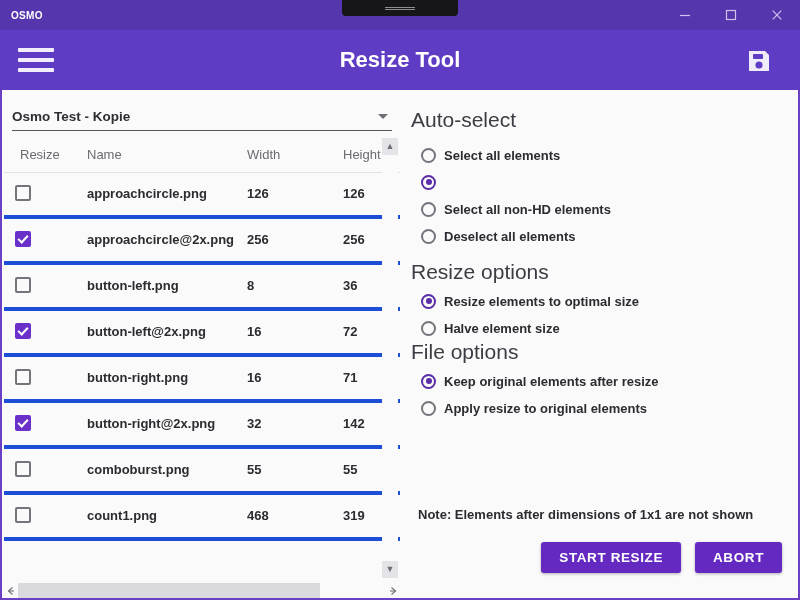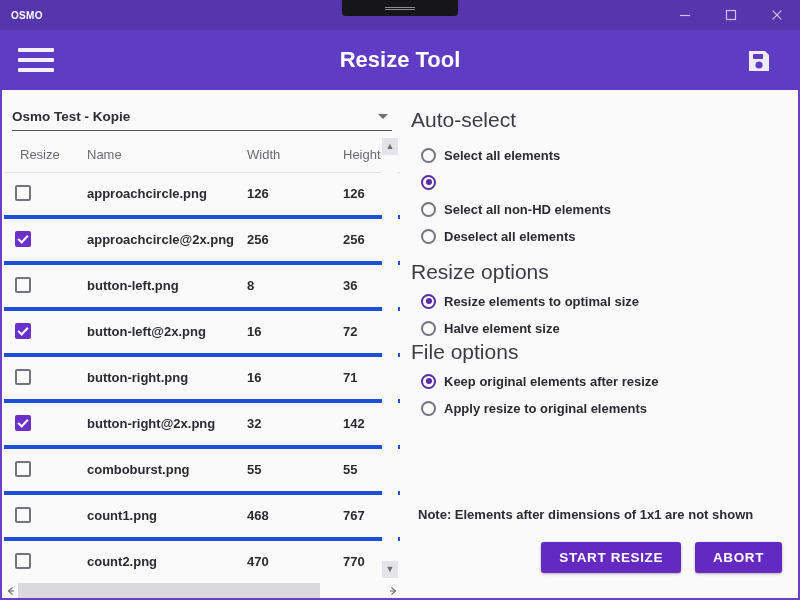--- a/index.html
+++ b/index.html
@@ -438,27 +438,21 @@
             <div class="row">
               <div class="chk"></div>
               <div class="td c-name">comboburst.png</div>
               <div class="td c-width">55</div>
               <div class="td c-height">55</div>
             </div>
             <div class="row">
               <div class="chk"></div>
               <div class="td c-name">count1.png</div>
               <div class="td c-width">468</div>
-              <div class="td c-height">767</div>
-            </div>
-            <div class="row">
-              <div class="chk"></div>
-              <div class="td c-name">count2.png</div>
-              <div class="td c-width">470</div>
-              <div class="td c-height">770</div>
+              <div class="td c-height">319</div>
             </div>
           </div>
       </div>
 
       <div class="vscroll">
         <div class="vsb-btn vsb-up">
           <span class="arrow-gly">▲</span>
         </div>
         <div class="vsb-btn vsb-dn">
           <span class="arrow-gly">▼</span>

